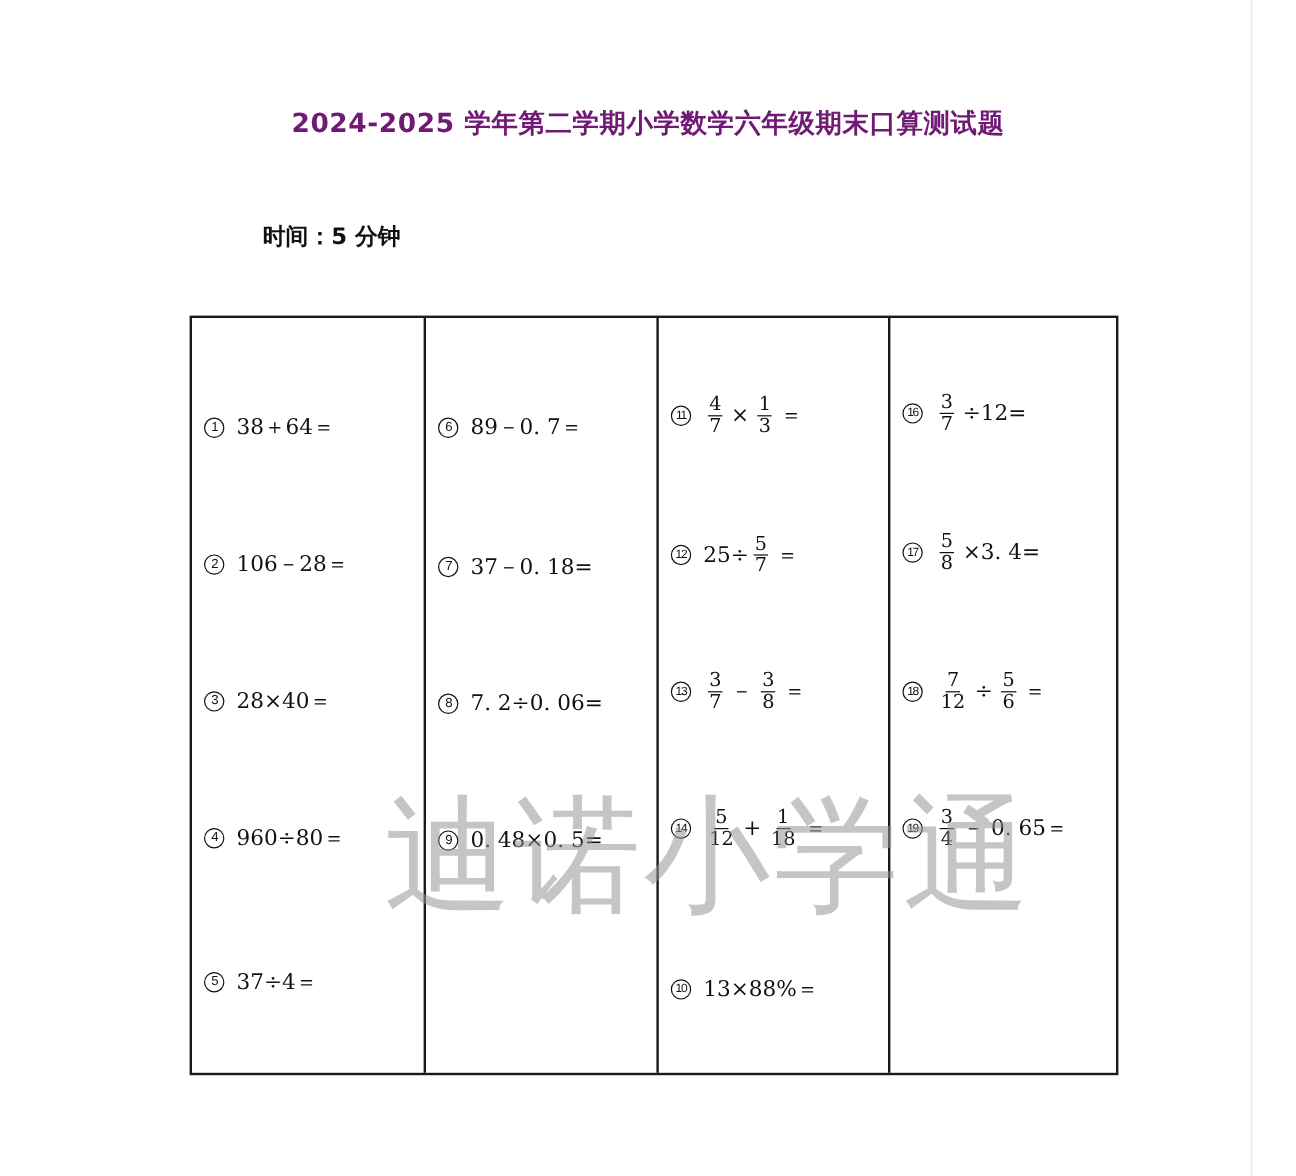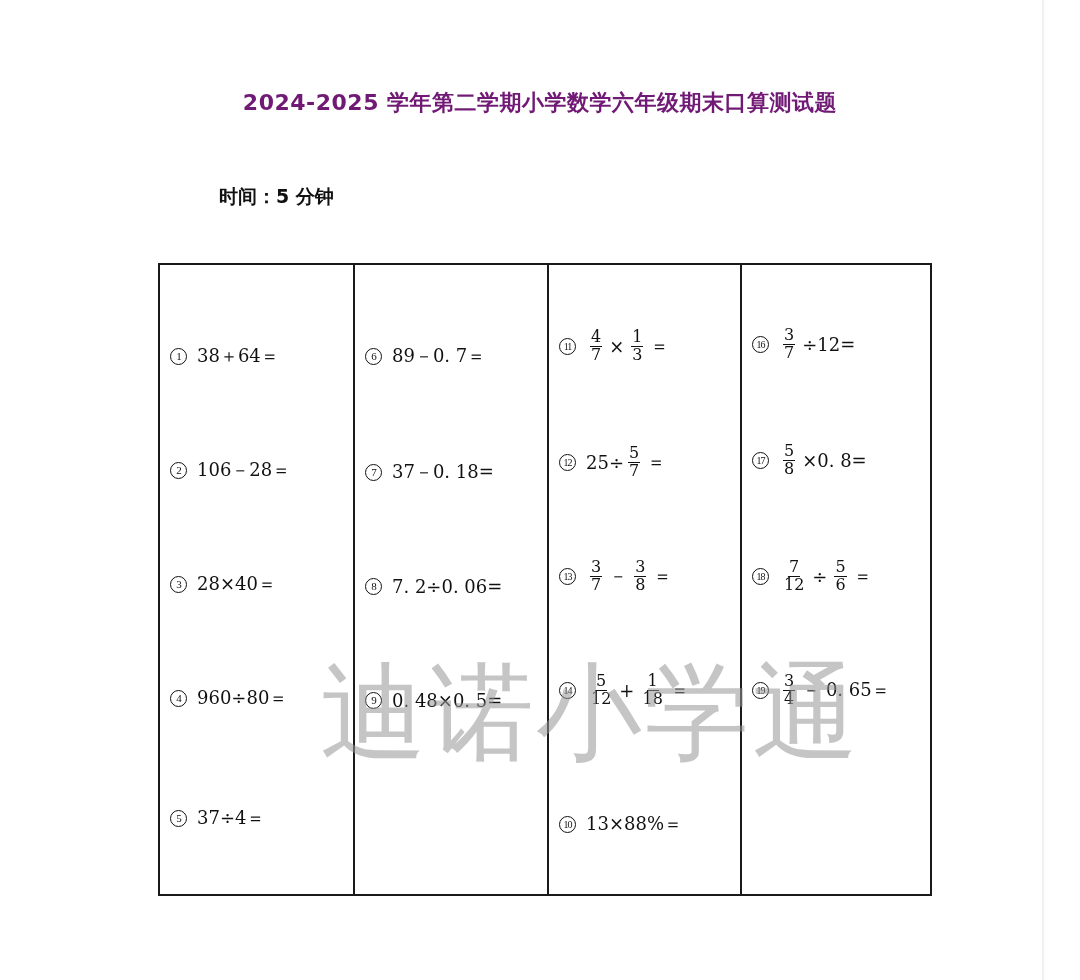--- a/index.html
+++ b/index.html
@@ -27,21 +27,21 @@
   .col:nth-child(2) { width: 194px; }
   .col:nth-child(3) { width: 193px; }
   .col:nth-child(4) { flex: 1; }
   .item {
     position: absolute; left: 10px; display: flex; align-items: center; white-space: nowrap;
     font-size: 18px; height: 44px; transform: translateY(-50%);
   }
   .num {
     display: inline-flex; align-items: center; justify-content: center;
     width: 17px; height: 17px; border: 1.6px solid #111; border-radius: 50%;
-    font-size: 11px; font-family: Liberation Serif, serif; margin-right: 10px; box-sizing: border-box;
+    font-size: 11px; font-family: Liberation Sans, sans-serif; margin-right: 10px; box-sizing: border-box;
     letter-spacing: -1px;
   }
   .num.two { font-size: 10px; }
   .frac { display: inline-flex; flex-direction: column; align-items: center; margin: 0 4px; font-size: 16px; line-height: 1.05; }
   .frac .n { padding: 0 1px; border-bottom: 1.5px solid #111; }
   .frac .d { padding: 0 1px; }
   .op { margin: 0 3px; }
   .watermark {
     position: absolute; left: 320px; top: 642px; font-family: Liberation Serif, serif;
     font-size: 106px; color: rgba(150,150,150,0.55); letter-spacing: 2px; pointer-events: none; white-space: nowrap;
@@ -162,21 +162,21 @@
           <span class="d">7</span>
         </span>
       <span class="op">÷12=</span>
     </div>
     <div class="item" style="top:195px">
       <span class="num two">17</span>
       <span class="frac">
           <span class="n">5</span>
           <span class="d">8</span>
         </span>
-      <span class="op">×0. 8=</span>
+      <span class="op">×3. 4=</span>
     </div>
     <div class="item" style="top:311px">
       <span class="num two">18</span>
       <span class="frac">
           <span class="n">7</span>
           <span class="d">12</span>
         </span>
       <span class="op">÷</span>
       <span class="frac">
           <span class="n">5</span>

